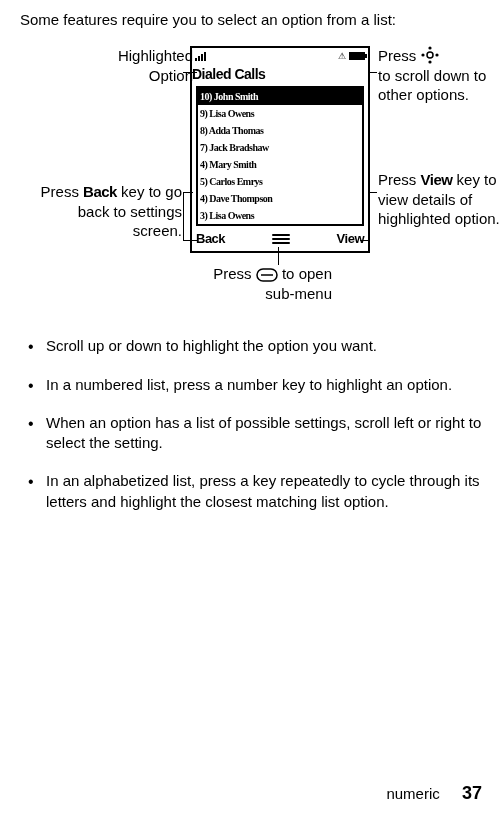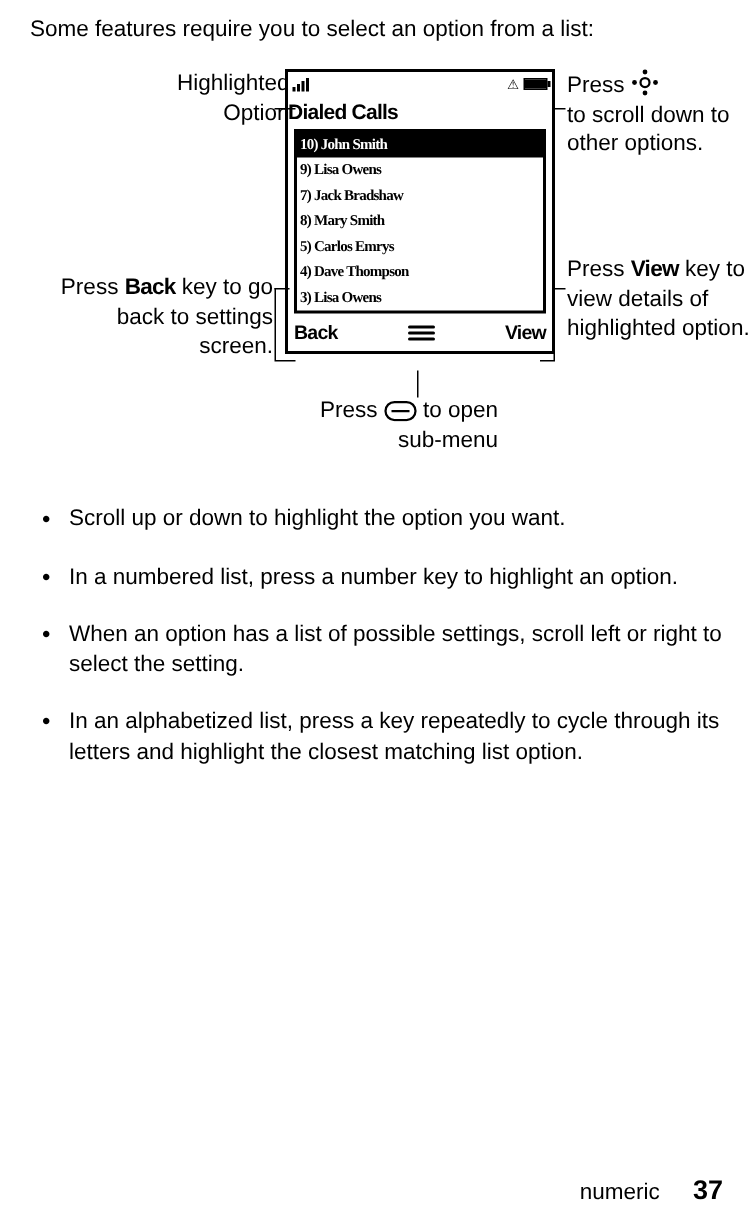--- a/index.html
+++ b/index.html
@@ -147,22 +147,23 @@
         <span class="bell">⚠</span>
         <span class="batt">
             <i></i>
           </span>
       </span>
     </div>
     <div class="title">Dialed Calls</div>
     <div class="listbox">
       <div class="row hl">10) John Smith</div>
       <div class="row">9) Lisa Owens</div>
+      <div class="row">8) Adda Thomas</div>
       <div class="row">7) Jack Bradshaw</div>
-      <div class="row">8) Mary Smith</div>
+      <div class="row">4) Mary Smith</div>
       <div class="row">5) Carlos Emrys</div>
       <div class="row">4) Dave Thompson</div>
       <div class="row">3) Lisa Owens</div>
     </div>
     <div class="softbar">
       <span>Back</span>
       <span class="menuicon">
           <span></span>
           <span></span>
           <span></span>

